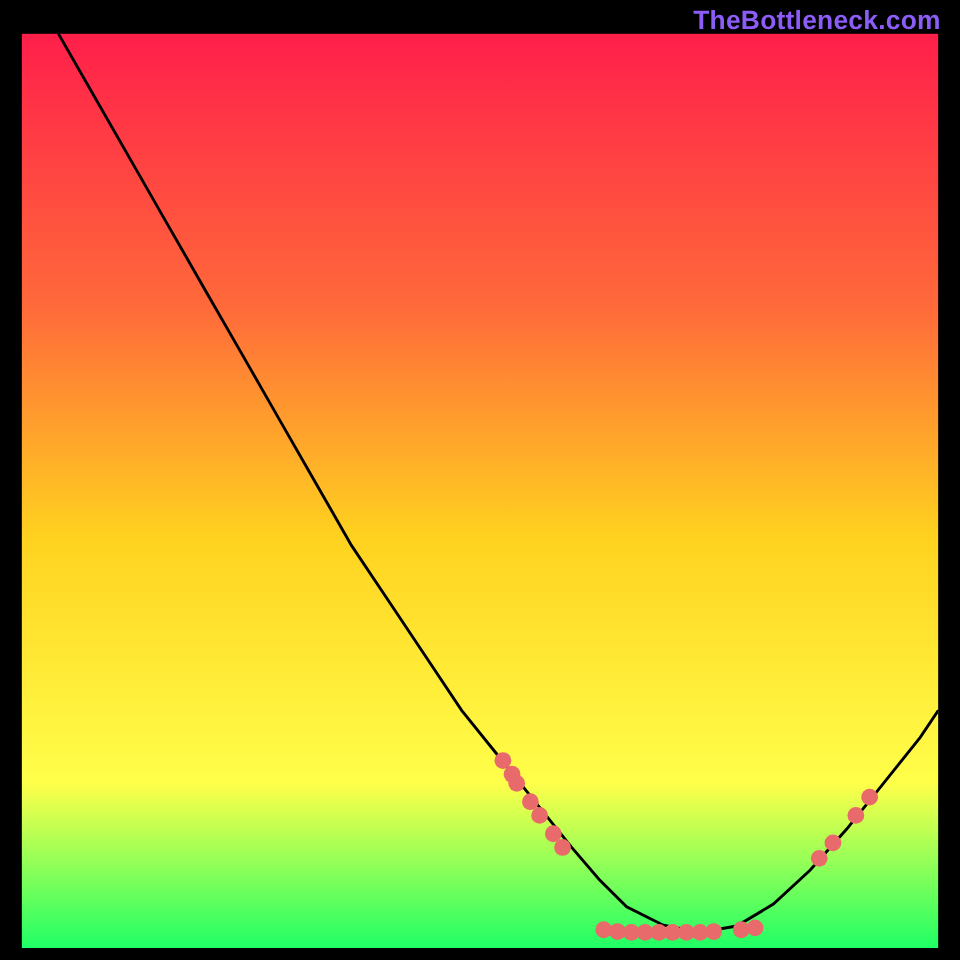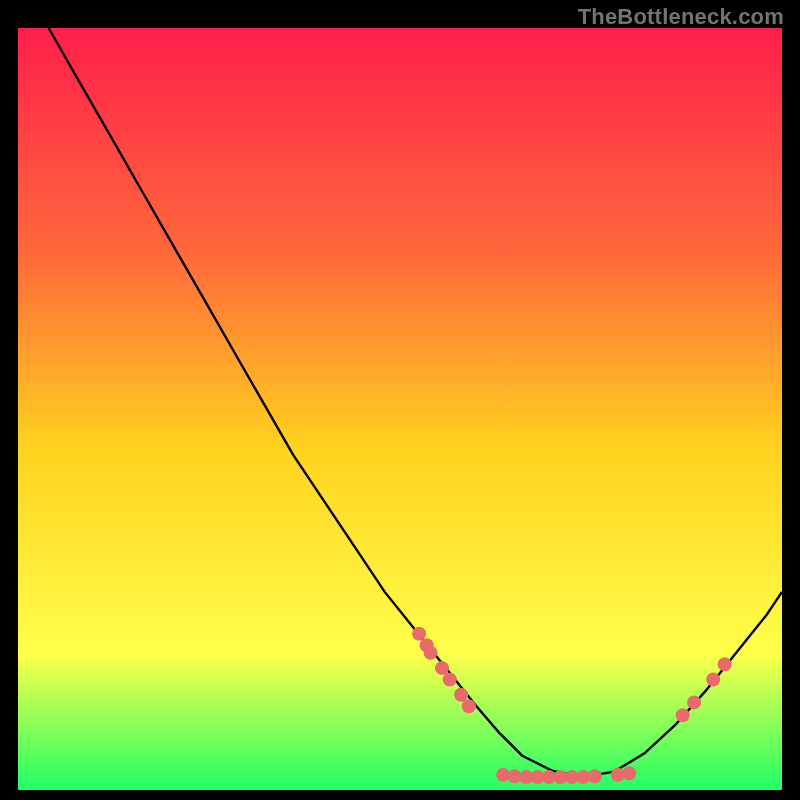--- a/index.html
+++ b/index.html
@@ -23,21 +23,21 @@
     position: absolute;
     left: 0;
     top: 0;
     width: 764px;
     height: 762px;
   }
   .watermark {
     position: absolute;
     top: 4px;
     right: 16px;
-    color: #737373;
+    color: #8b5cf6;
     font-size: 22px;
     font-weight: 600;
     letter-spacing: 0.2px;
   }
 </style>
 </head>
 <body>
 
 <div class="watermark">TheBottleneck.com</div>
 

